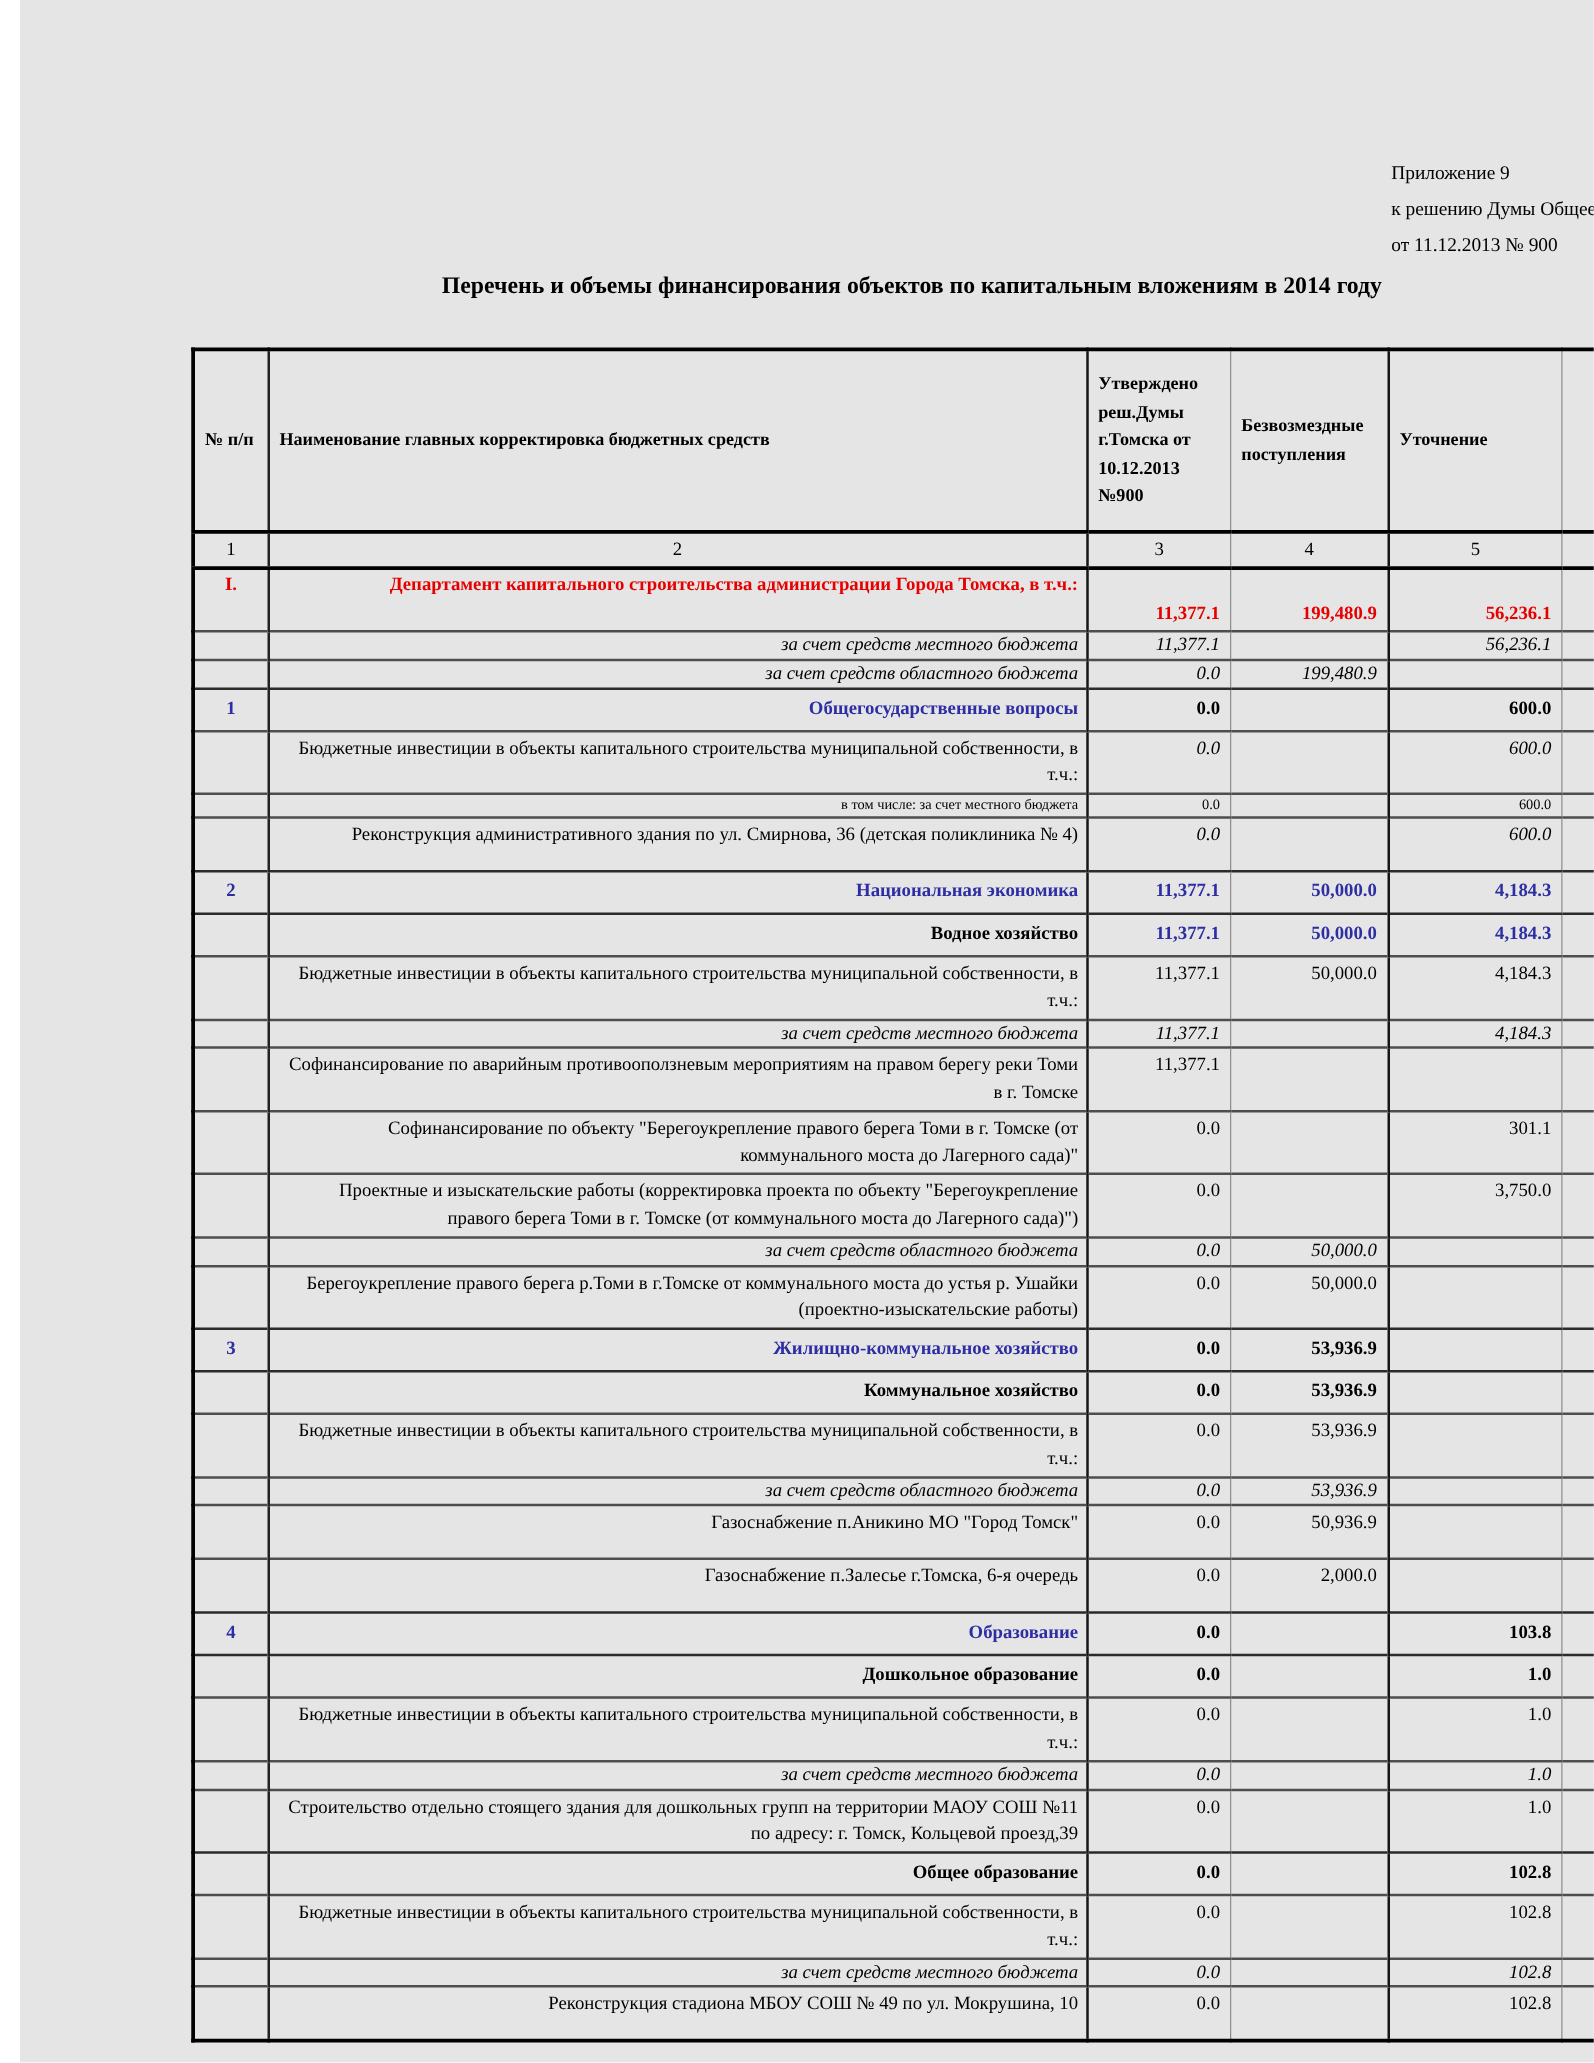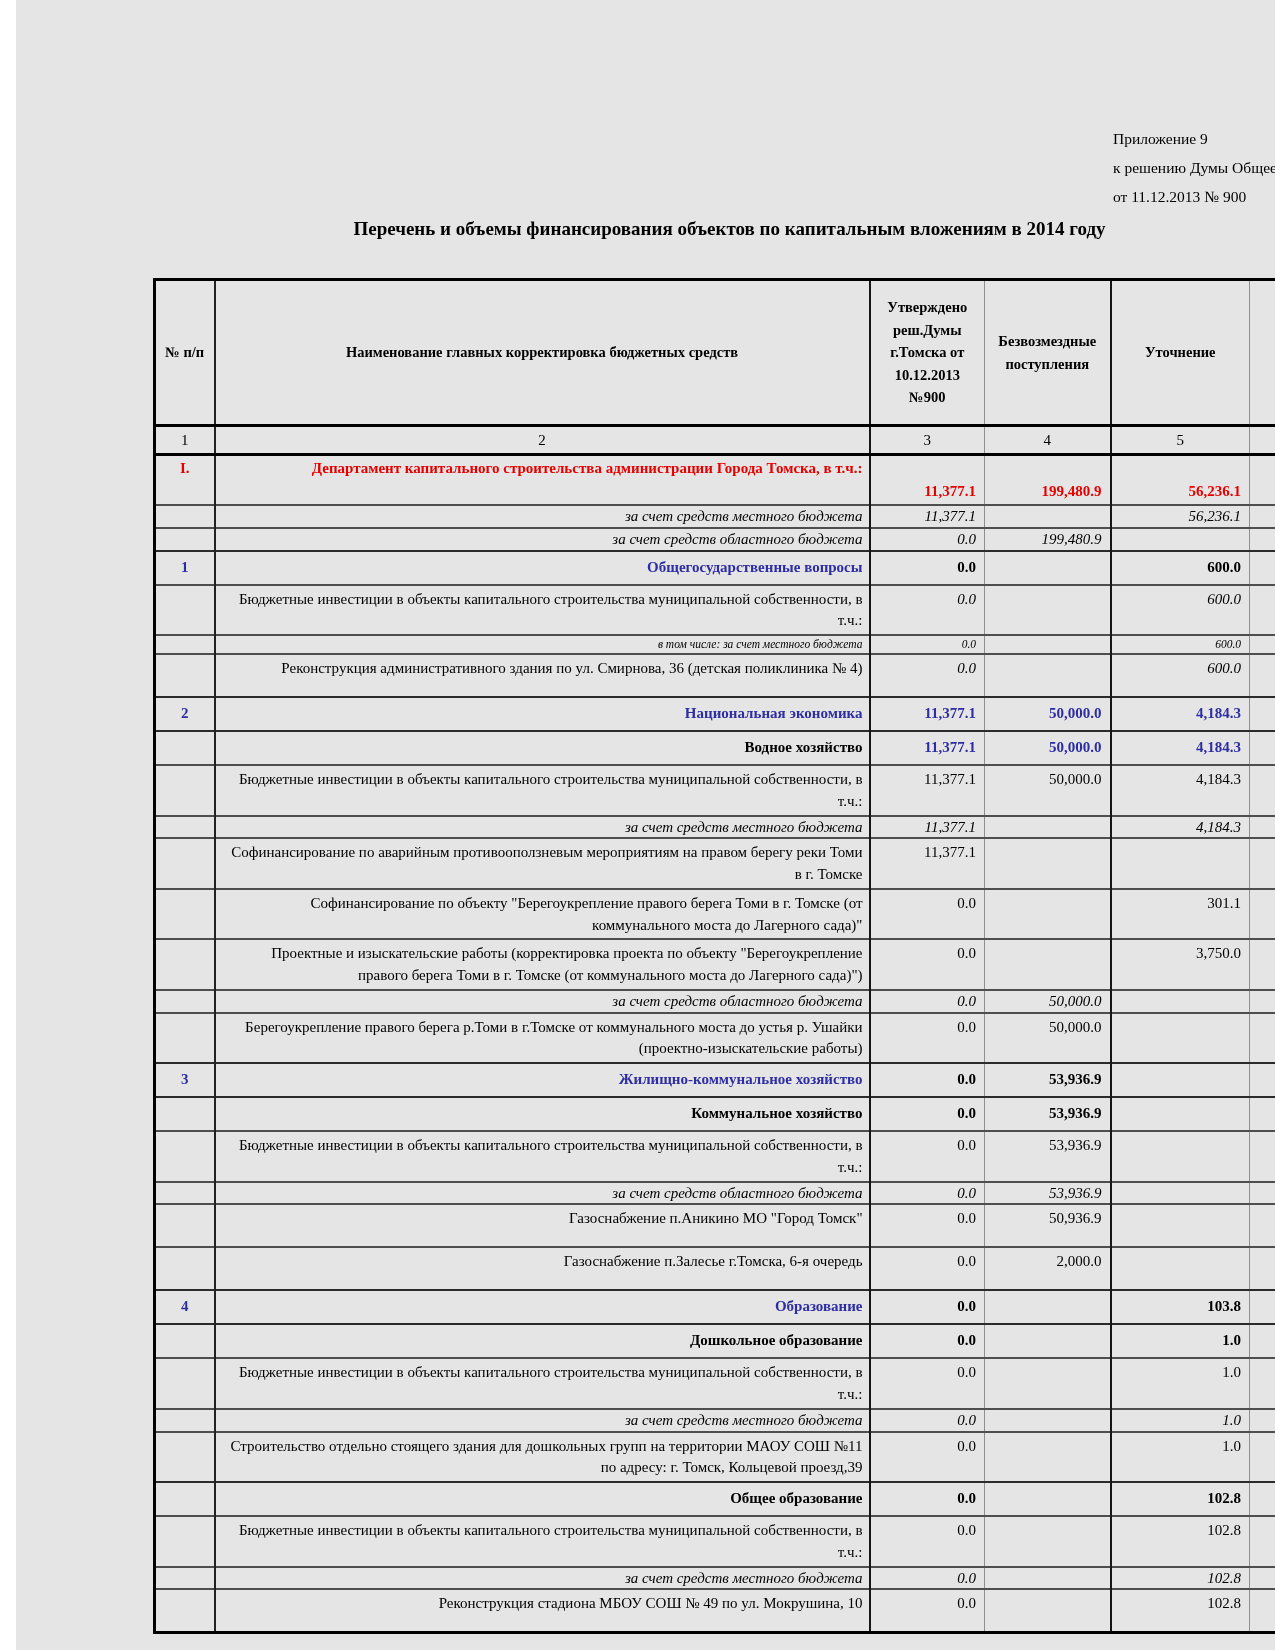--- a/index.html
+++ b/index.html
@@ -54,21 +54,21 @@
   
   th:nth-child(2),td:nth-child(2){border-left:2px solid #222;}
   th:nth-child(3),td:nth-child(3){border-left:2px solid #161616;}
   th:nth-child(4),td:nth-child(4){border-left:1px solid var(--grid-light);}
   th:nth-child(5),td:nth-child(5){border-left:2px solid #161616;}
   th:nth-child(6),td:nth-child(6){border-left:1px solid var(--grid-light);}
 
   
   tr.head-row th{
     height:135px;
-    vertical-align:middle;text-align:center;
+    vertical-align:middle;text-align:left;
     font-size:14.5px;font-weight:bold;line-height:1.55;
     padding:4px 8px;
     border-top:none;
     border-bottom:3px solid var(--grid-heavy);
   }
   
   tr.colnum-row td{
     height:24px;
     text-align:center;vertical-align:middle;
     font-size:15px;
@@ -108,21 +108,21 @@
   }
   
   tr.r-item td{height:36px;padding-top:3px;}
   
   tr.r-src td{
     height:17px;font-style:italic;vertical-align:middle;
     line-height:1.25;padding-top:1px;padding-bottom:1px;
   }
   
   tr.r-src-sm td{
-    height:15px;font-style:italic;vertical-align:middle;
+    height:15px;vertical-align:middle;
     font-size:11.5px;line-height:1.2;padding-top:1px;padding-bottom:1px;
   }
   
   tr.v-italic td.val{font-style:italic;}
   tr.v-blue td.val{color:var(--blue);}
 </style>
 </head>
 <body>
 
 <div class="page">

